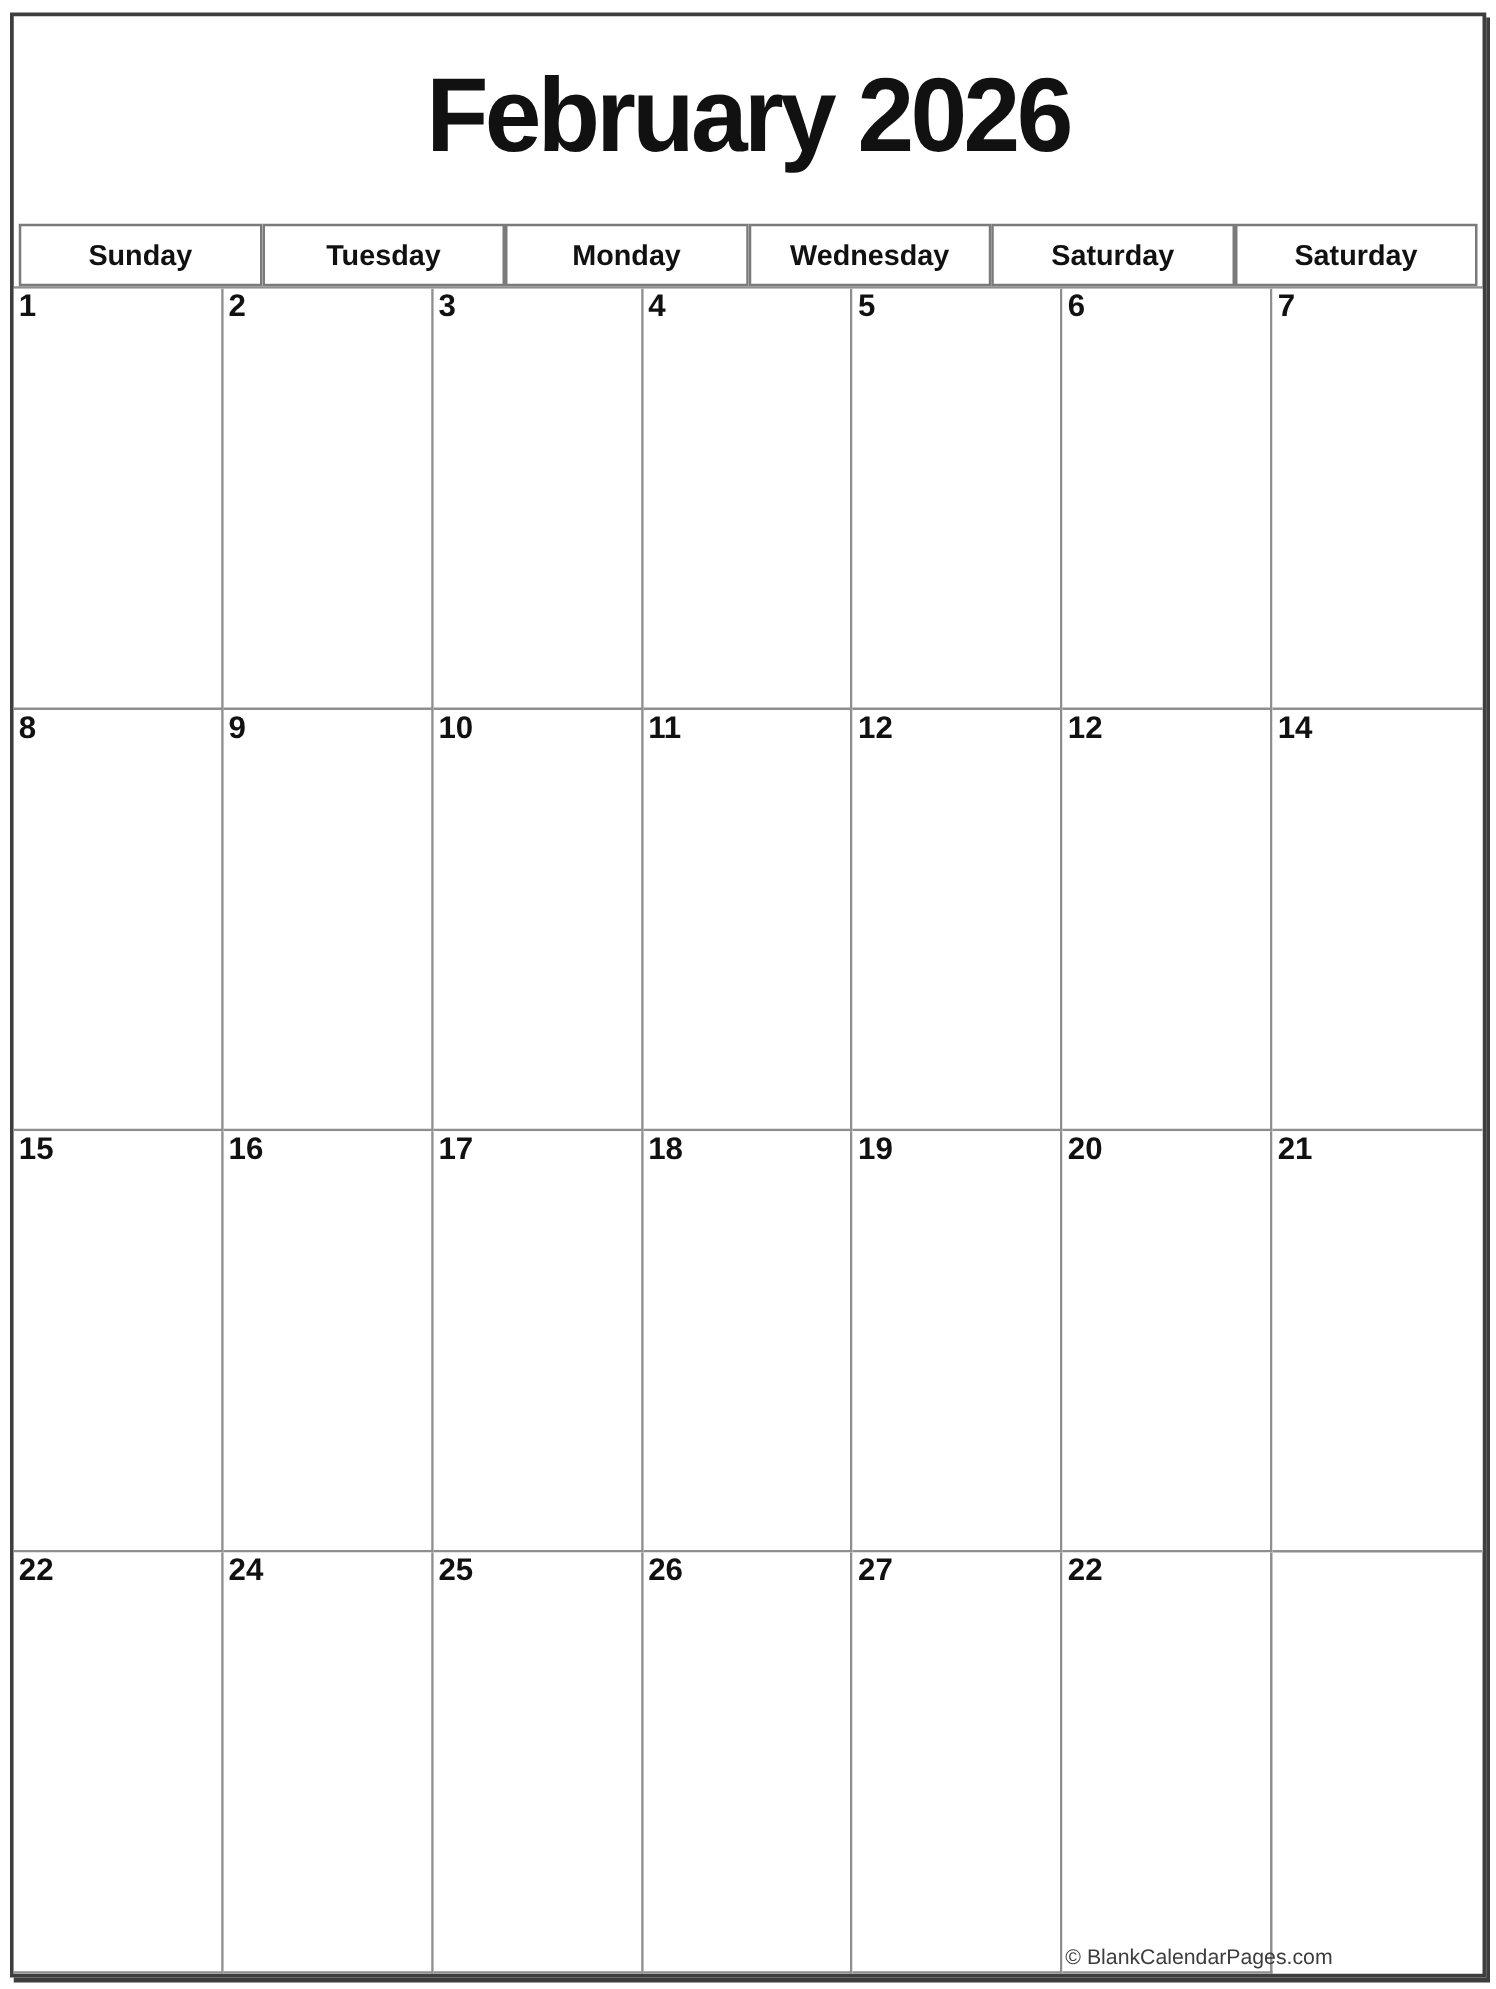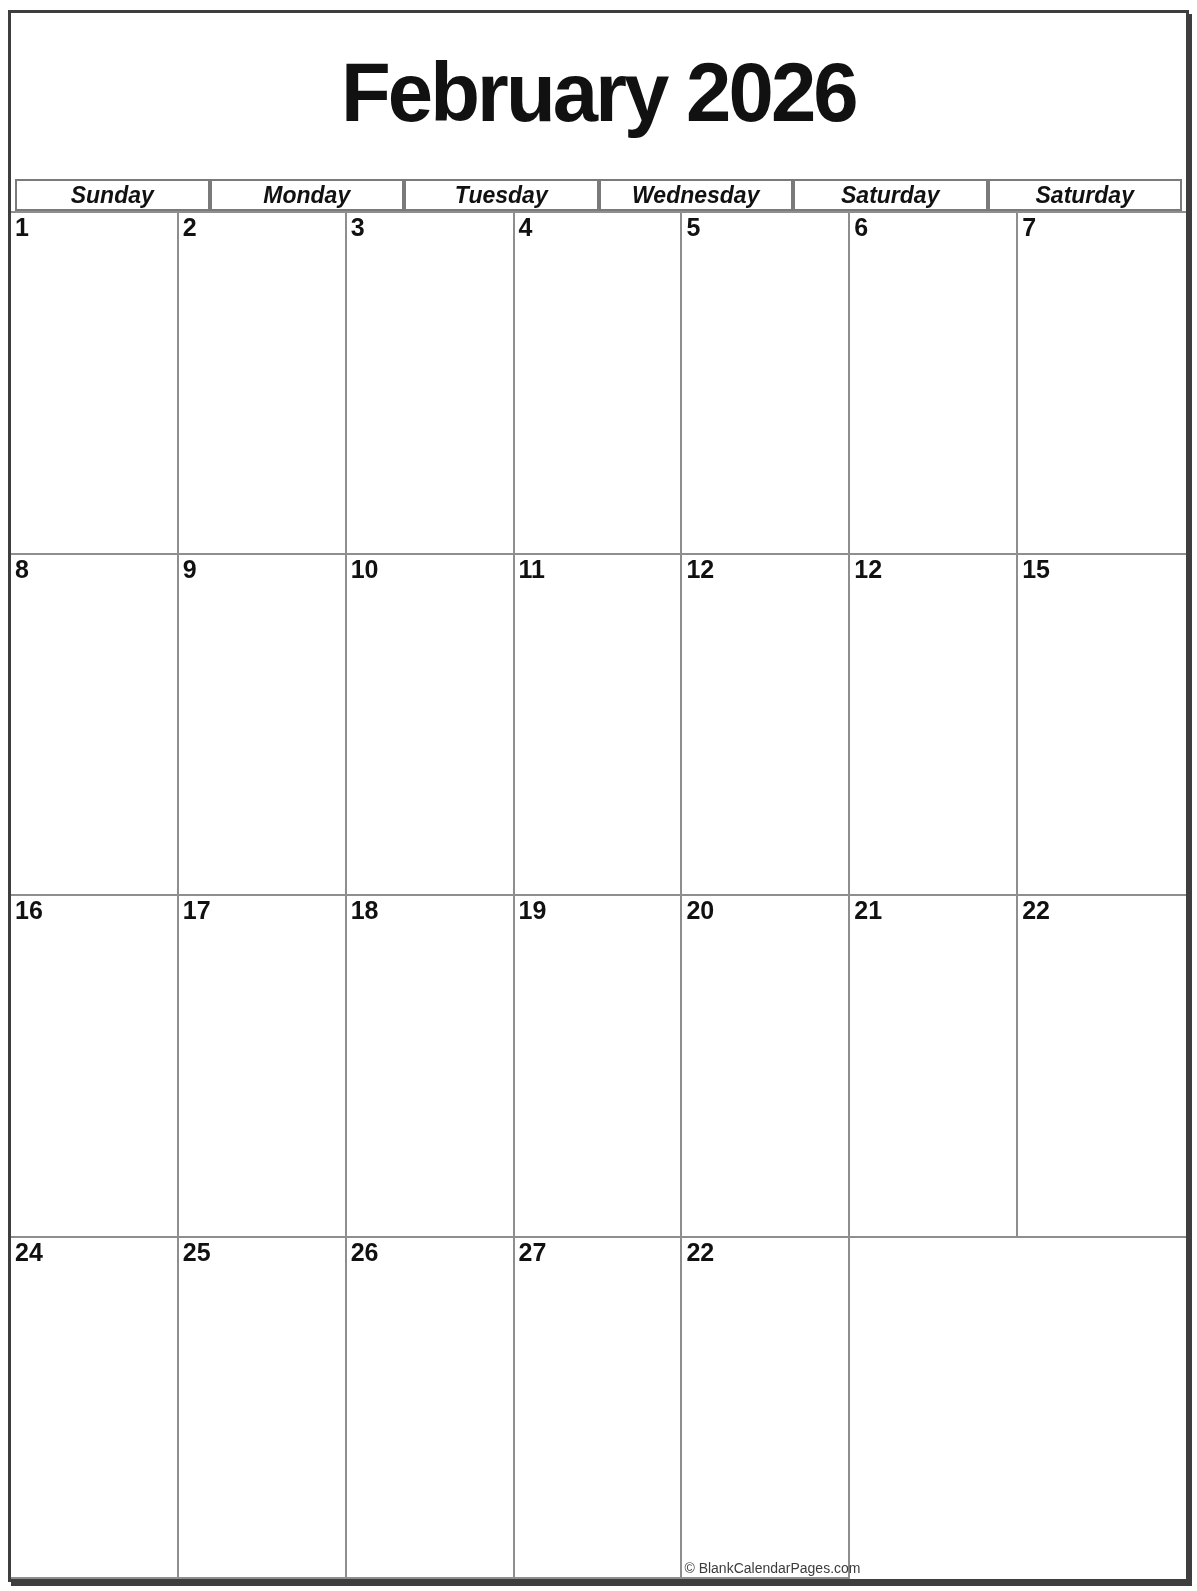--- a/index.html
+++ b/index.html
@@ -36,26 +36,25 @@
   .page-title{
     font-size:84px;
     font-weight:bold;
     letter-spacing:-3px;
     color:var(--text);
     transform:scaleX(0.97);
     white-space:nowrap;
     padding-bottom:8px;
   }
   .weekday-row{
-    height:32px;
+    height:50px;
     display:flex;
     gap:0;
     padding:0 4px;
     flex:0 0 auto;
-    font-style:italic;
   }
   .weekday-cell{
     flex:1 1 0;
     border:2px solid var(--header-border);
     background:var(--background);
     display:flex;
     align-items:center;
     justify-content:center;
     font-weight:bold;
     font-size:23px;
@@ -80,54 +79,55 @@
     font-weight:bold;
     font-size:25px;
     line-height:1.05;
     color:var(--text);
     padding:1px 0 0 4px;
   }
   .footer-credit{
     position:absolute;
     left:2px;
     bottom:1px;
-    font-size:14px;
+    font-size:17px;
     color:var(--footer-text);
     white-space:nowrap;
   }
 </style>
 </head>
 <body>
 
 <div class="frame">
   <div class="title-area">
     <h1 class="page-title">February 2026</h1>
   </div>
   <div class="weekday-row" id="weekday-row">
       <div class="weekday-cell">Sunday</div>
+      <div class="weekday-cell">Tuesday</div>
       <div class="weekday-cell">Monday</div>
-      <div class="weekday-cell">Tuesday</div>
       <div class="weekday-cell">Wednesday</div>
       <div class="weekday-cell">Saturday</div>
       <div class="weekday-cell">Saturday</div>
     </div>
   <div class="grid" id="calendar-grid">
       <div class="day-cell"><span class="day-number">1</span></div>
       <div class="day-cell"><span class="day-number">2</span></div>
       <div class="day-cell"><span class="day-number">3</span></div>
       <div class="day-cell"><span class="day-number">4</span></div>
       <div class="day-cell"><span class="day-number">5</span></div>
       <div class="day-cell"><span class="day-number">6</span></div>
       <div class="day-cell"><span class="day-number">7</span></div>
       <div class="day-cell"><span class="day-number">8</span></div>
       <div class="day-cell"><span class="day-number">9</span></div>
       <div class="day-cell"><span class="day-number">10</span></div>
       <div class="day-cell"><span class="day-number">11</span></div>
       <div class="day-cell"><span class="day-number">12</span></div>
       <div class="day-cell"><span class="day-number">12</span></div>
+      <div class="day-cell"><span class="day-number">14</span></div>
       <div class="day-cell"><span class="day-number">15</span></div>
       <div class="day-cell"><span class="day-number">16</span></div>
       <div class="day-cell"><span class="day-number">17</span></div>
       <div class="day-cell"><span class="day-number">18</span></div>
       <div class="day-cell"><span class="day-number">19</span></div>
       <div class="day-cell"><span class="day-number">20</span></div>
       <div class="day-cell"><span class="day-number">21</span></div>
       <div class="day-cell"><span class="day-number">22</span></div>
       <div class="day-cell"><span class="day-number">24</span></div>
       <div class="day-cell"><span class="day-number">25</span></div>

